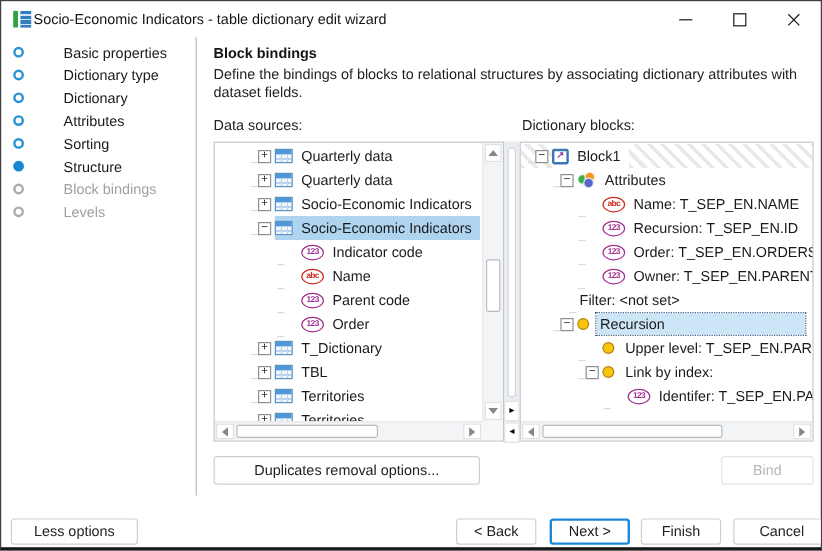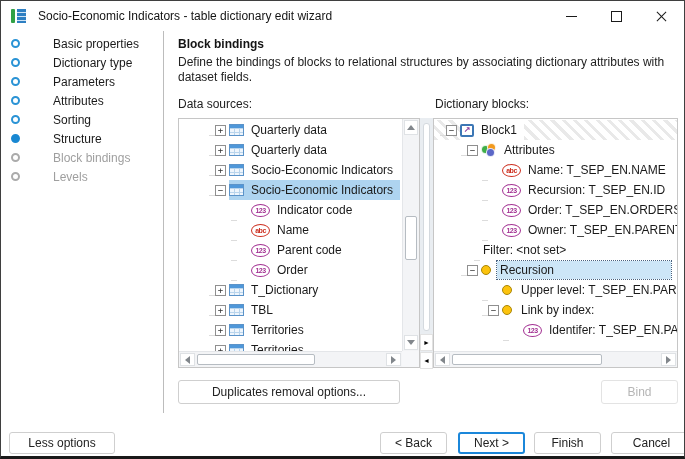--- a/index.html
+++ b/index.html
@@ -3,21 +3,21 @@
 <meta charset="utf-8">
 <style>
   html,body{margin:0;padding:0;background:#d8d8d8;font-family:"Liberation Sans",sans-serif;}
   .window{position:relative;width:685px;height:459px;background:#fff;border:1px solid #3f3f3f;
           border-bottom:3px solid #191919;box-sizing:border-box;overflow:hidden;}
   
   .titlebar{height:30px;display:flex;align-items:center;}
   .app-icon{width:15px;height:14px;position:relative;margin-left:10px;flex:none;}
   .app-icon .bar{position:absolute;left:0;top:0;width:4px;height:100%;background:#31a146;border-radius:1px;}
   .app-icon .grid{position:absolute;left:6px;top:0;right:0;bottom:0;background:repeating-linear-gradient(#2e7fc2 0 3px,#cfe3f4 3px 4px);}
-  .title{font-size:12px;color:#141414;margin-left:12px;white-space:nowrap;}
+  .title{font-size:12px;color:#141414;margin-left:2px;white-space:nowrap;}
   .win-btns{margin-left:auto;display:flex;height:100%;}
   .win-btn{width:45px;height:100%;display:flex;align-items:center;justify-content:center;}
   .glyph-min{width:11px;height:1px;background:#1a1a1a;}
   .glyph-max{width:9px;height:9px;border:1px solid #1a1a1a;}
   .glyph-close{position:relative;width:11px;height:11px;}
   .glyph-close::before,.glyph-close::after{content:"";position:absolute;left:-1px;top:5px;width:13px;height:1px;background:#1a1a1a;}
   .glyph-close::before{transform:rotate(45deg);}
   .glyph-close::after{transform:rotate(-45deg);}
   
   .sidebar{position:absolute;left:0;top:33px;width:161px;}
@@ -134,21 +134,21 @@
       <div class="side-item enabled">
         <span class="bullet"></span>
         <span>Basic properties</span>
       </div>
       <div class="side-item enabled">
         <span class="bullet"></span>
         <span>Dictionary type</span>
       </div>
       <div class="side-item enabled">
         <span class="bullet"></span>
-        <span>Parameters</span>
+        <span>Dictionary</span>
       </div>
       <div class="side-item enabled">
         <span class="bullet"></span>
         <span>Attributes</span>
       </div>
       <div class="side-item enabled">
         <span class="bullet"></span>
         <span>Sorting</span>
       </div>
       <div class="side-item current">

